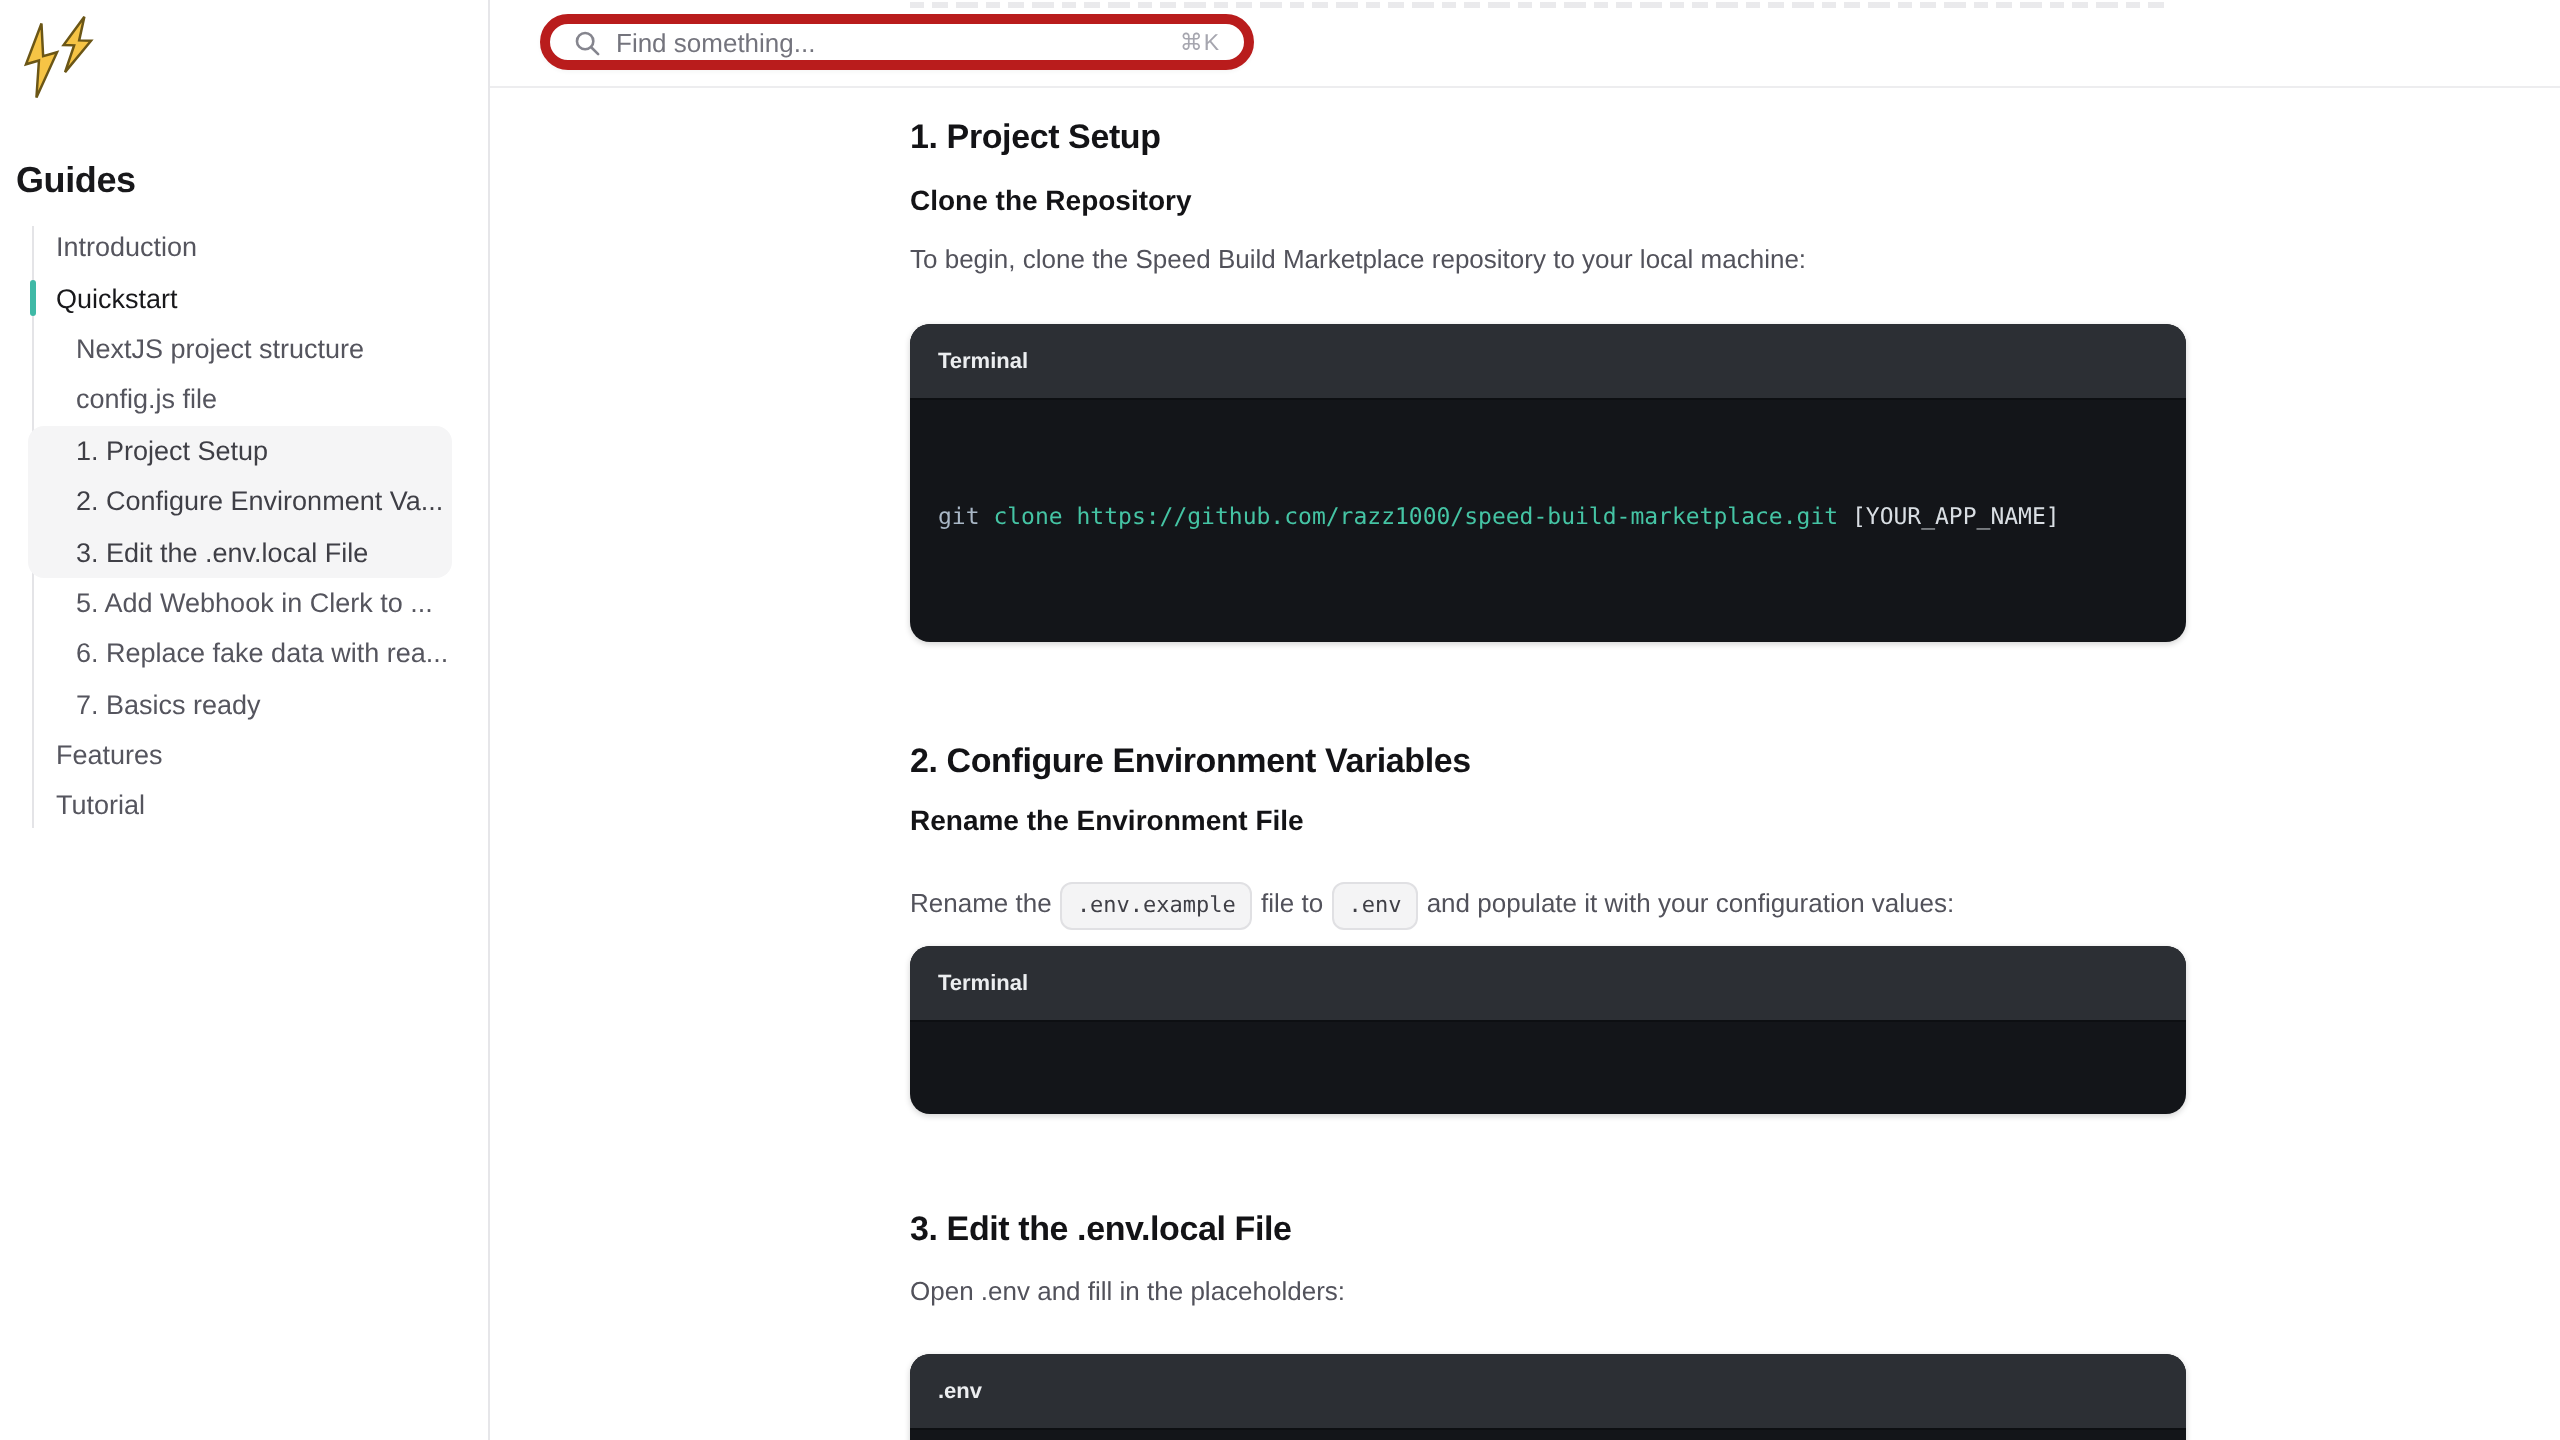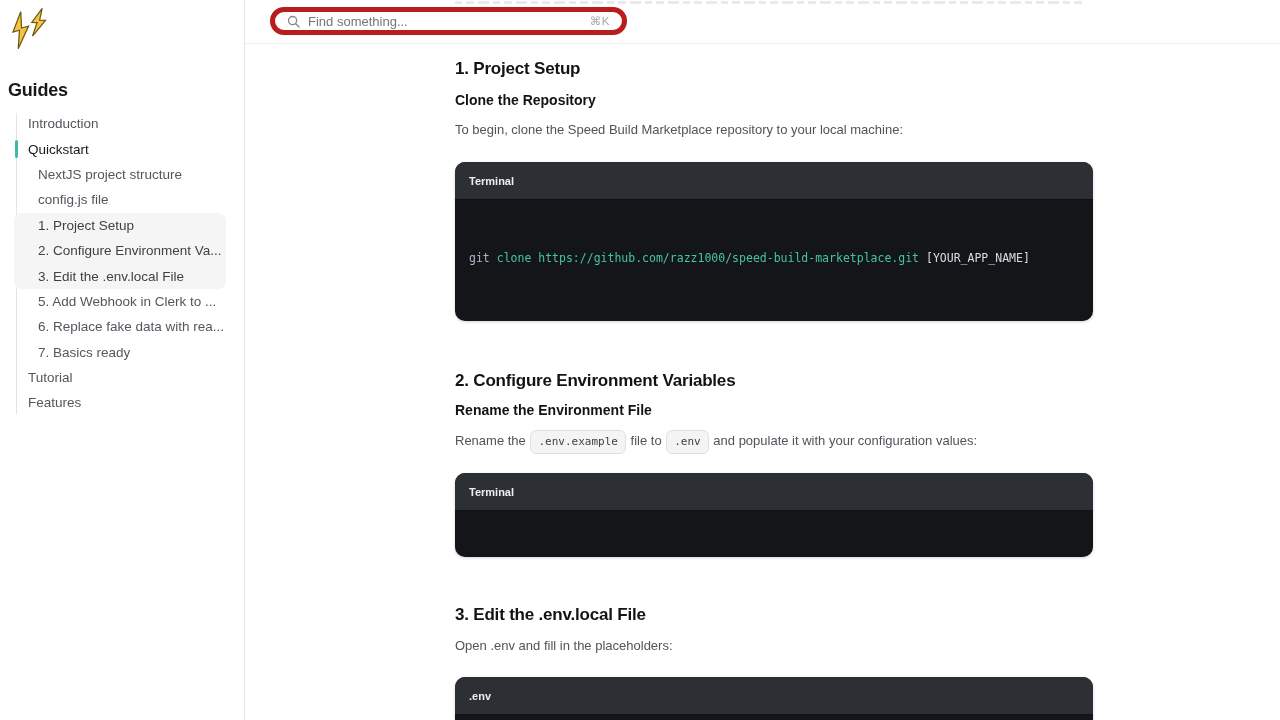--- a/index.html
+++ b/index.html
@@ -34,21 +34,21 @@
   .top-divider { position:absolute; left:245px; right:0; top:43px; height:1px; background:#ededef; }
   .top-sliver { position:absolute; left:455px; top:0; width:630px; height:4px; overflow:hidden; }
   .top-sliver div { height:3px; margin-top:1px; opacity:.75;
     background:repeating-linear-gradient(90deg,#e3e3e6 0 7px,transparent 7px 11px,#e3e3e6 11px 19px,transparent 19px 23px,#e3e3e6 23px 34px,transparent 34px 38px); }
 
   
   .h2 { position:absolute; left:455px; font-size:17px; font-weight:700; color:#131316; letter-spacing:-.2px; }
   .h3 { position:absolute; left:455px; font-size:14px; font-weight:700; color:#131316;text-align:center; }
   .para { position:absolute; left:455px; font-size:13px; color:#52525b; line-height:19px; }
   .chip { display:inline-block; padding:1px 7px 2px; background:#f4f4f5; border:1px solid #e0e0e3;
-    border-radius:6px; font-family:"DejaVu Sans Mono",monospace; font-size:11px; color:#3f3f46; margin:0 1px; }
+    border-radius:6px; font-family:"DejaVu Sans Mono",monospace; font-size:11px; color:#3f3f46; margin:11px 1px; }
 
   
   .terminal { position:absolute; left:455px; width:638px; border-radius:10px; overflow:hidden;
     background:#131519; box-shadow:0 1px 3px rgba(0,0,0,.18); }
   .t-head { height:38px; background:#2c2f34; border-bottom:1px solid #0d0f12;
     display:flex; align-items:center; padding:0 14px; }
   .t-title { color:#eceef0; font-size:11px; font-weight:700; }
   .t-body { padding:11px 14px 12px; font-family:"DejaVu Sans Mono",monospace; font-size:11.5px; line-height:19.2px; white-space:pre; }
   .tok-cmd { color:#a9b7c6; }
   .tok-arg { color:#45c4a4; }
@@ -76,22 +76,22 @@
     <div class="nav-item lv1">Introduction</div>
     <div class="nav-item lv1 active">Quickstart</div>
     <div class="nav-item lv2">NextJS project structure</div>
     <div class="nav-item lv2">config.js file</div>
     <div class="nav-item lv2 hl hl-first">1. Project Setup</div>
     <div class="nav-item lv2 hl">2. Configure Environment Va...</div>
     <div class="nav-item lv2 hl hl-last">3. Edit the .env.local File</div>
     <div class="nav-item lv2">5. Add Webhook in Clerk to ...</div>
     <div class="nav-item lv2">6. Replace fake data with rea...</div>
     <div class="nav-item lv2">7. Basics ready</div>
+    <div class="nav-item lv1">Features</div>
     <div class="nav-item lv1">Tutorial</div>
-    <div class="nav-item lv1">Features</div>
   </nav>
 
   <div class="top-sliver">
       <div></div>
     </div>
 
   <div class="search">
     <svg class="search-icon" viewBox="0 0 14 14">
       <circle cx="6" cy="6" r="4.4" fill="none" stroke="#85858e" stroke-width="1.4"></circle>
       <line x1="9.4" y1="9.4" x2="13" y2="13" stroke="#85858e" stroke-width="1.4" stroke-linecap="round"></line>

